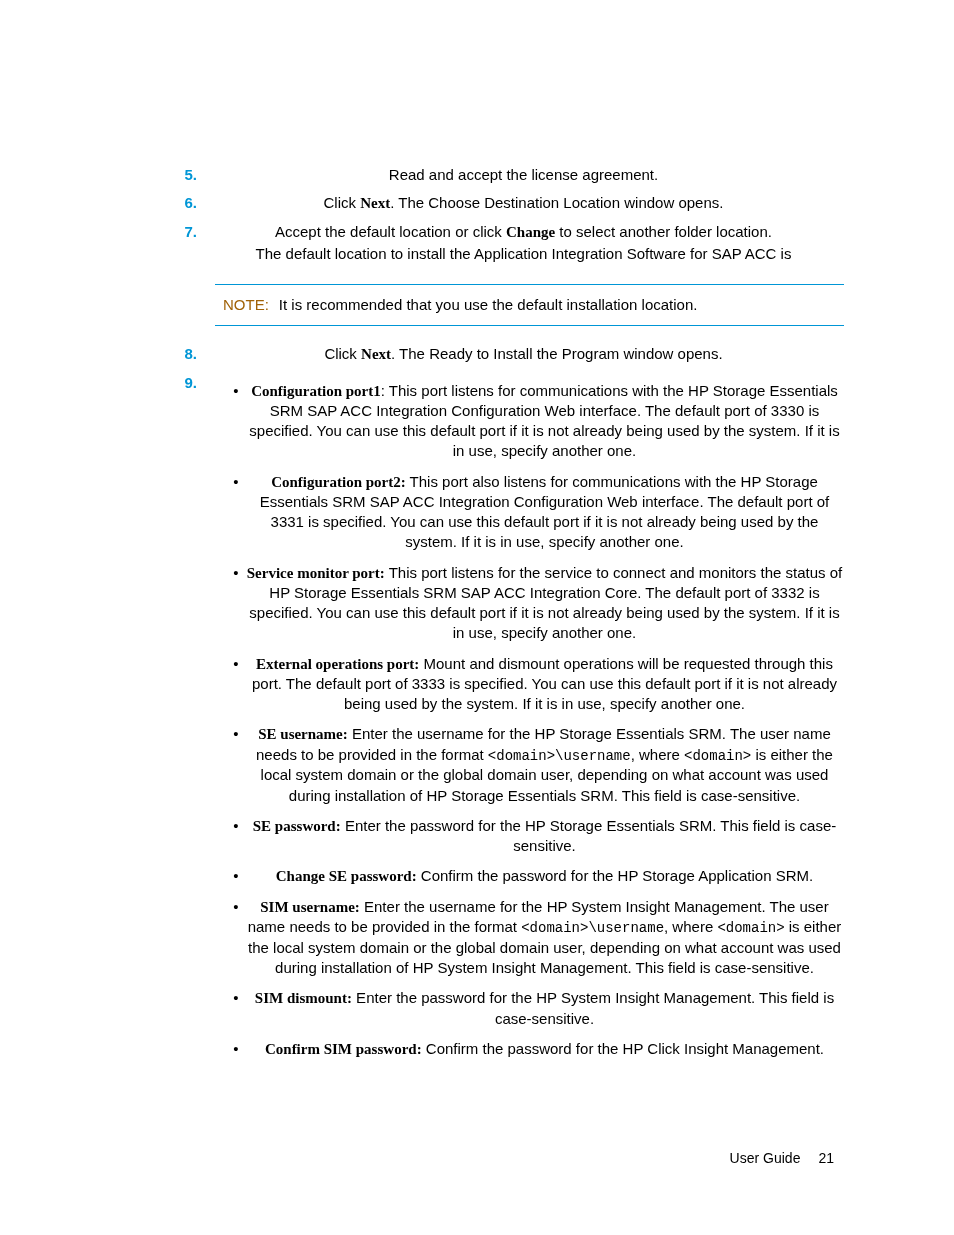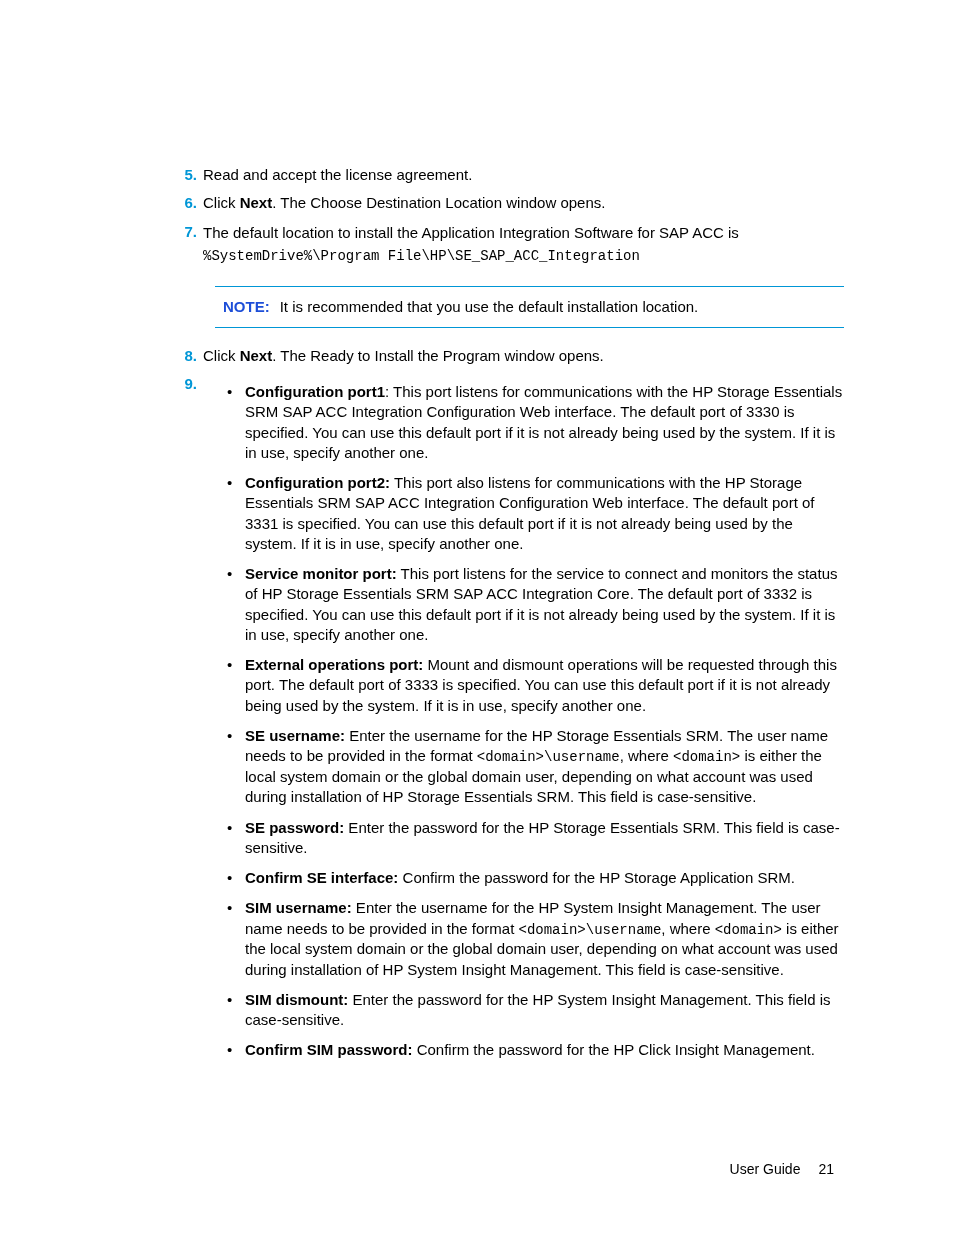--- a/index.html
+++ b/index.html
@@ -16,43 +16,43 @@
     }
     .ol-item { display: flex; margin-bottom: 6px; }
     .ol-num {
       color: #0096d6;
       font-weight: bold;
       min-width: 22px;
       text-align: right;
       margin-right: 6px;
       flex-shrink: 0;
     }
-    .ol-body { flex: 1; }
+    .ol-body { flex: 1; text-align: center; }
     .ol-body p { margin-bottom: 2px; }
     .ol-body .continuation { margin-top: 1px; }
     .code { font-family: "Courier New", monospace; font-size: 14px; }
-    b { font-weight: bold; }
+    b { font-weight: bold; font-family: Liberation Serif, serif; }
     .note-box {
       border-top: 1px solid #0096d6;
       border-bottom: 1px solid #0096d6;
       margin: 18px 0 18px 40px;
       padding: 10px 8px 10px 8px;
     }
     .note-label {
-      color: #1d4ed8;
-      font-weight: bold;
+      color: #a16207;
+      font-weight: normal;
       margin-right: 10px;
     }
     .sublist { margin-left: 24px; margin-top: 8px; }
     .sub-item { display: flex; margin-bottom: 10px; }
     .bullet { min-width: 18px; flex-shrink: 0; }
     .sub-body { flex: 1; }
     .footer {
       position: absolute;
-      bottom: 56px;
+      bottom: 67px;
       right: 120px;
       font-size: 14px;
     }
     .page-num { margin-left: 18px; }
   </style>
 </head>
 <body>
 
 <div class="ol-item">
   <div class="ol-num">5.</div>
@@ -64,22 +64,22 @@
 <div class="ol-item">
   <div class="ol-num">6.</div>
   <div class="ol-body">
       <p><span>Click </span><b>Next</b><span>. The Choose Destination Location window opens.</span></p>
     </div>
 </div>
 
 <div class="ol-item">
   <div class="ol-num">7.</div>
   <div class="ol-body">
+    <p><span>Accept the default location or click </span><b>Change</b><span> to select another folder location.</span></p>
     <p class="continuation"><span>The default location to install the Application Integration Software for SAP ACC is </span></p>
-    <p><span class="code">%SystemDrive%\Program File\HP\SE_SAP_ACC_Integration</span></p>
   </div>
 </div>
 
 <div class="note-box">
   <span class="note-label">NOTE:</span><span>It is recommended that you use the default installation location.</span>
 </div>
 
 <div class="ol-item">
   <div class="ol-num">8.</div>
   <div class="ol-body">
@@ -118,21 +118,21 @@
         <div class="sub-body"><b>SE username:</b><span> Enter the username for the HP Storage Essentials SRM. The user name needs to be provided in the format </span><span class="code">&lt;domain&gt;\username</span><span>, where </span><span class="code">&lt;domain&gt;</span><span> is either the local system domain or the global domain user, depending on what account was used during installation of HP Storage Essentials SRM. This field is case-sensitive.</span></div>
       </div>
 
       <div class="sub-item">
         <div class="bullet">•</div>
         <div class="sub-body"><b>SE password:</b><span> Enter the password for the HP Storage Essentials SRM. This field is case-sensitive.</span></div>
       </div>
 
       <div class="sub-item">
         <div class="bullet">•</div>
-        <div class="sub-body"><b>Confirm SE interface:</b><span> Confirm the password for the HP Storage Application SRM.</span></div>
+        <div class="sub-body"><b>Change SE password:</b><span> Confirm the password for the HP Storage Application SRM.</span></div>
       </div>
 
       <div class="sub-item">
         <div class="bullet">•</div>
         <div class="sub-body"><b>SIM username:</b><span> Enter the username for the HP System Insight Management. The user name needs to be provided in the format </span><span class="code">&lt;domain&gt;\username</span><span>, where </span><span class="code">&lt;domain&gt;</span><span> is either the local system domain or the global domain user, depending on what account was used during installation of HP System Insight Management. This field is case-sensitive.</span></div>
       </div>
 
       <div class="sub-item">
         <div class="bullet">•</div>
         <div class="sub-body"><b>SIM dismount:</b><span> Enter the password for the HP System Insight Management. This field is case-sensitive.</span></div>

